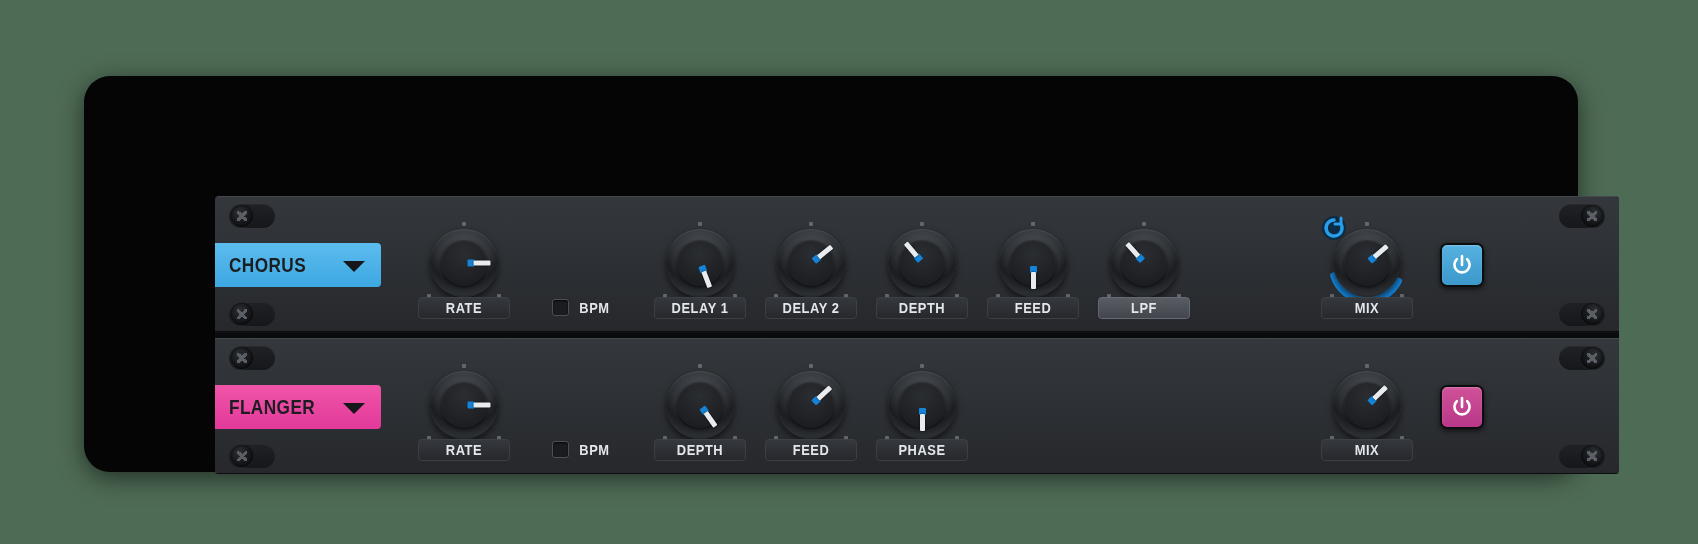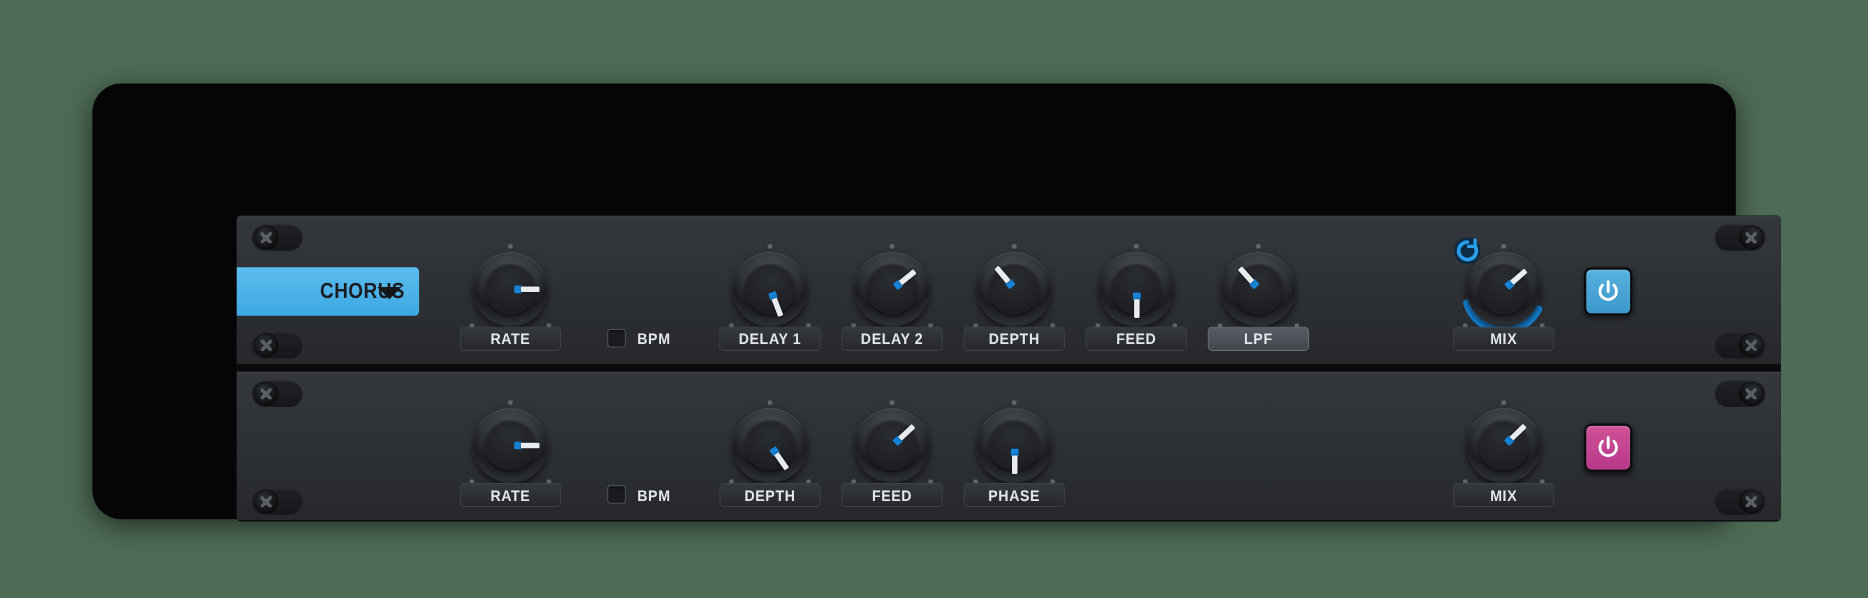--- a/index.html
+++ b/index.html
@@ -67,21 +67,20 @@
   }
   .screw.right { transform: scaleX(-1); }
 
   
   .nameplate {
     position: absolute;
     left: 0; width: 166px; height: 44px;
     display: flex; align-items: center;
     border-radius: 0 4px 4px 0;
     cursor: pointer;
-    justify-content: flex-end;
   }
   .nameplate .nm {
     margin-left: 14px;
     font: 700 20px/1 "Liberation Sans", sans-serif;
     letter-spacing: .5px;
     color: #1b1d20;
     transform: scaleX(.86);
     transform-origin: left center;
     white-space: nowrap;
   }
@@ -346,20 +345,24 @@
 
       <div class="rowsep"></div>
     </div>
 
     <div class="row r2">
       <div class="screw" style="left:14px;top:7px;"></div>
       <div class="screw right" style="left:1344px;top:7px;"></div>
       <div class="screw" style="left:14px;top:105px;"></div>
       <div class="screw right" style="left:1344px;top:105px;"></div>
 
+      <div class="nameplate" style="top:46px;background:linear-gradient(180deg,#f055a8,#e2399a);">
+        <span class="nm">FLANGER</span>
+        <span class="caret"></span>
+      </div>
 
       <div class="knobwrap" style="left:206px;top:25px;">
         <div class="ticks">
             <i class="t-top"></i>
             <i class="t-bl"></i>
             <i class="t-br"></i>
           </div>
         <div class="knob">
             <div class="cap"></div>
             <div class="ptr" style="transform:rotate(-90deg)">

